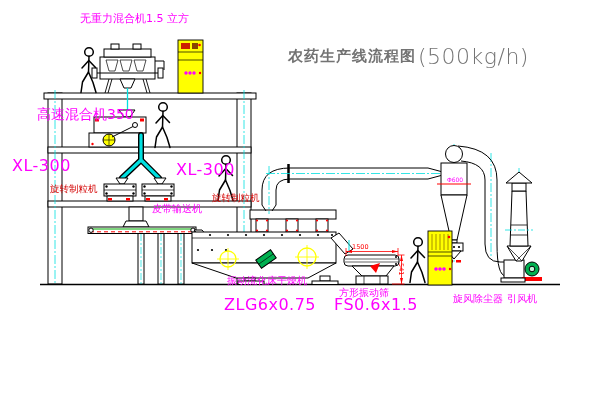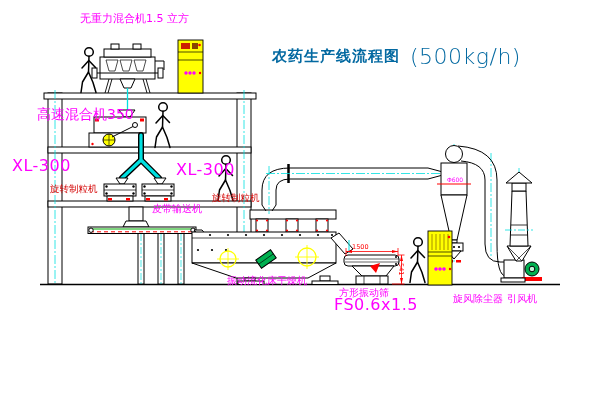--- a/index.html
+++ b/index.html
@@ -3,21 +3,21 @@
 <meta charset="utf-8">
 <style>
   html,body{margin:0;padding:0;background:#fff;}
   #stage{position:relative;width:600px;height:403px;background:#ffffff;overflow:hidden;
          font-family:"DejaVu Sans",sans-serif;}
   #stage svg{position:absolute;left:0;top:0;}
   .lbl{position:absolute;white-space:nowrap;pointer-events:none;line-height:1.05;}
   .mag{color:#ff00ff;}
   .red{color:#d40000;}
   .dim{color:#ff0000;}
-  .title-row{position:absolute;left:272px;top:44px;display:flex;align-items:center;gap:10px;color:#0369a1;}
+  .title-row{position:absolute;left:288px;top:44px;display:flex;align-items:center;gap:2px;color:#737373;}
   .title-cn{font-size:15px;font-weight:bold;letter-spacing:1px;}
   .title-cap{font-size:22px;font-weight:300;letter-spacing:0.5px;}
   .model{font-size:16px;letter-spacing:0.5px;}
   .small-name{font-size:9.5px;margin-left:40px;}
   .tiny{font-size:6.5px;}
   .rot90{transform:rotate(90deg);transform-origin:left top;}
 </style>
 </head>
 <body>
 
@@ -283,20 +283,21 @@
 <div class="lbl mag" style="left:37px;top:107px;font-size:14px;">高速混合机350</div>
 
 <div class="lbl mag model" style="left:12px;top:158px;">XL-300</div>
 <div class="lbl red small-name" style="left:10px;top:184px;">旋转制粒机</div>
 <div class="lbl mag model" style="left:176px;top:162px;">XL-300</div>
 <div class="lbl red small-name" style="left:172px;top:193px;">旋转制粒机</div>
 
 <div class="lbl mag" style="left:152px;top:204px;font-size:10px;">皮带输送机</div>
 
 <div class="lbl mag" style="left:227px;top:276px;font-size:10px;">振动流化床干燥机</div>
+<div class="lbl mag model" style="left:224px;top:297px;">ZLG6x0.75</div>
 
 <div class="lbl mag" style="left:339px;top:288px;font-size:10px;">方形振动筛</div>
 <div class="lbl mag model" style="left:334px;top:297px;">FS0.6x1.5</div>
 
 <div class="lbl mag" style="left:433px;top:294px;font-size:10px;margin-left:20px;">旋风除尘器</div>
 <div class="lbl mag" style="left:507px;top:294px;font-size:10px;">引风机</div>
 
 <div class="lbl dim tiny" style="left:352px;top:244px;">1500</div>
 <div class="lbl dim tiny rot90" style="left:404px;top:263px;">541</div>
 <div class="lbl mag" style="left:447px;top:177px;font-size:6px;">Φ600</div>

